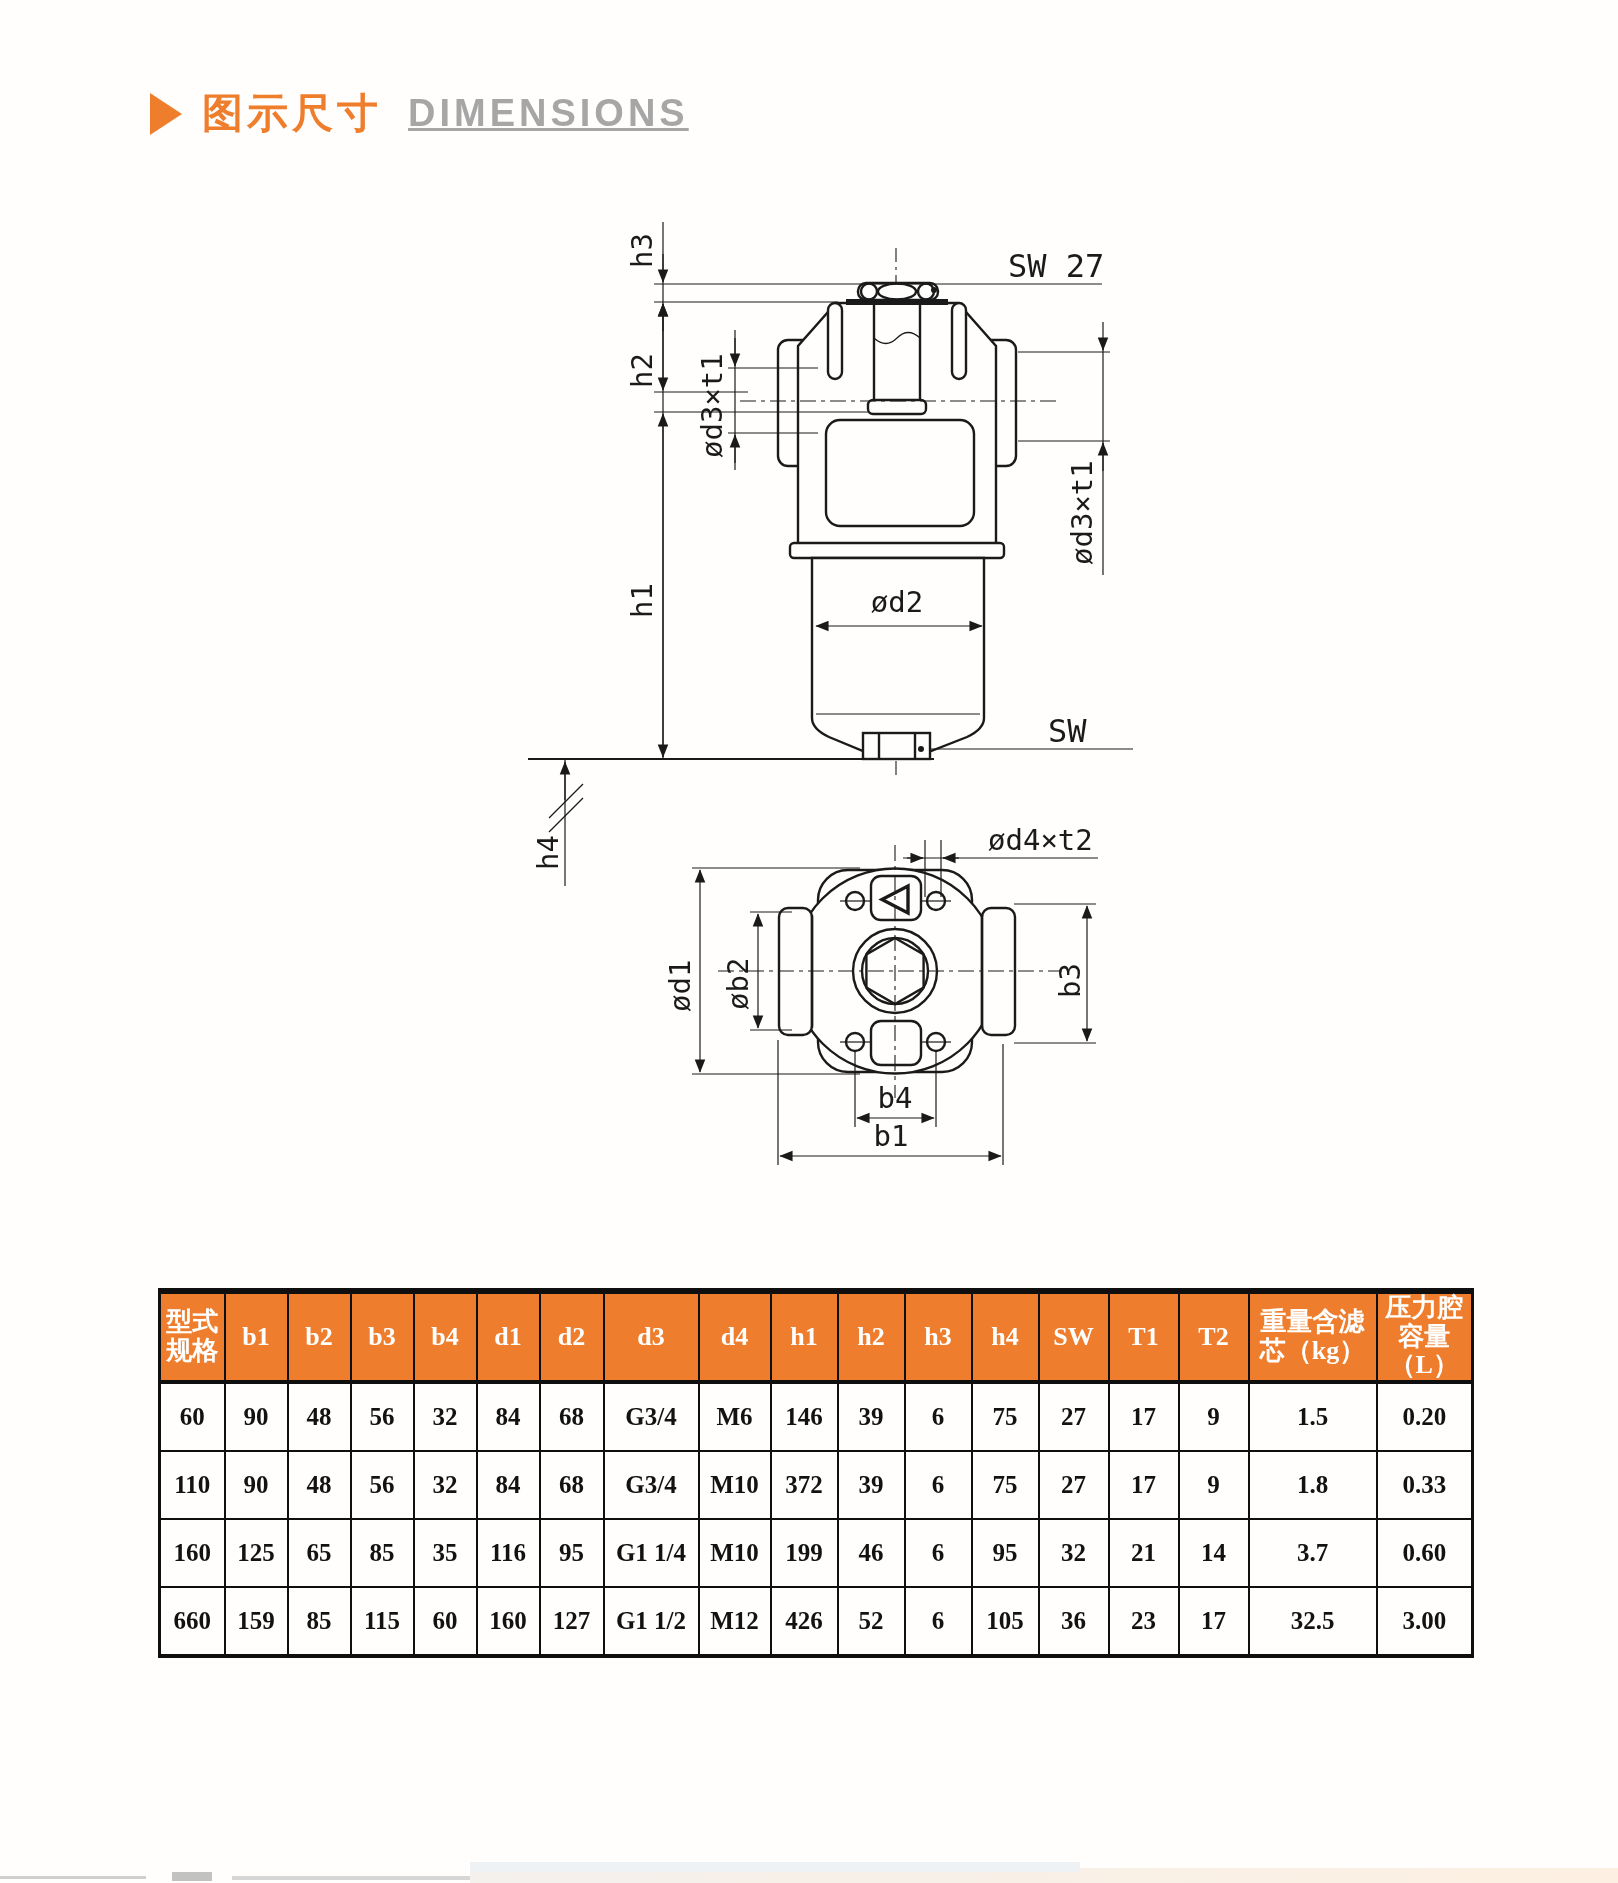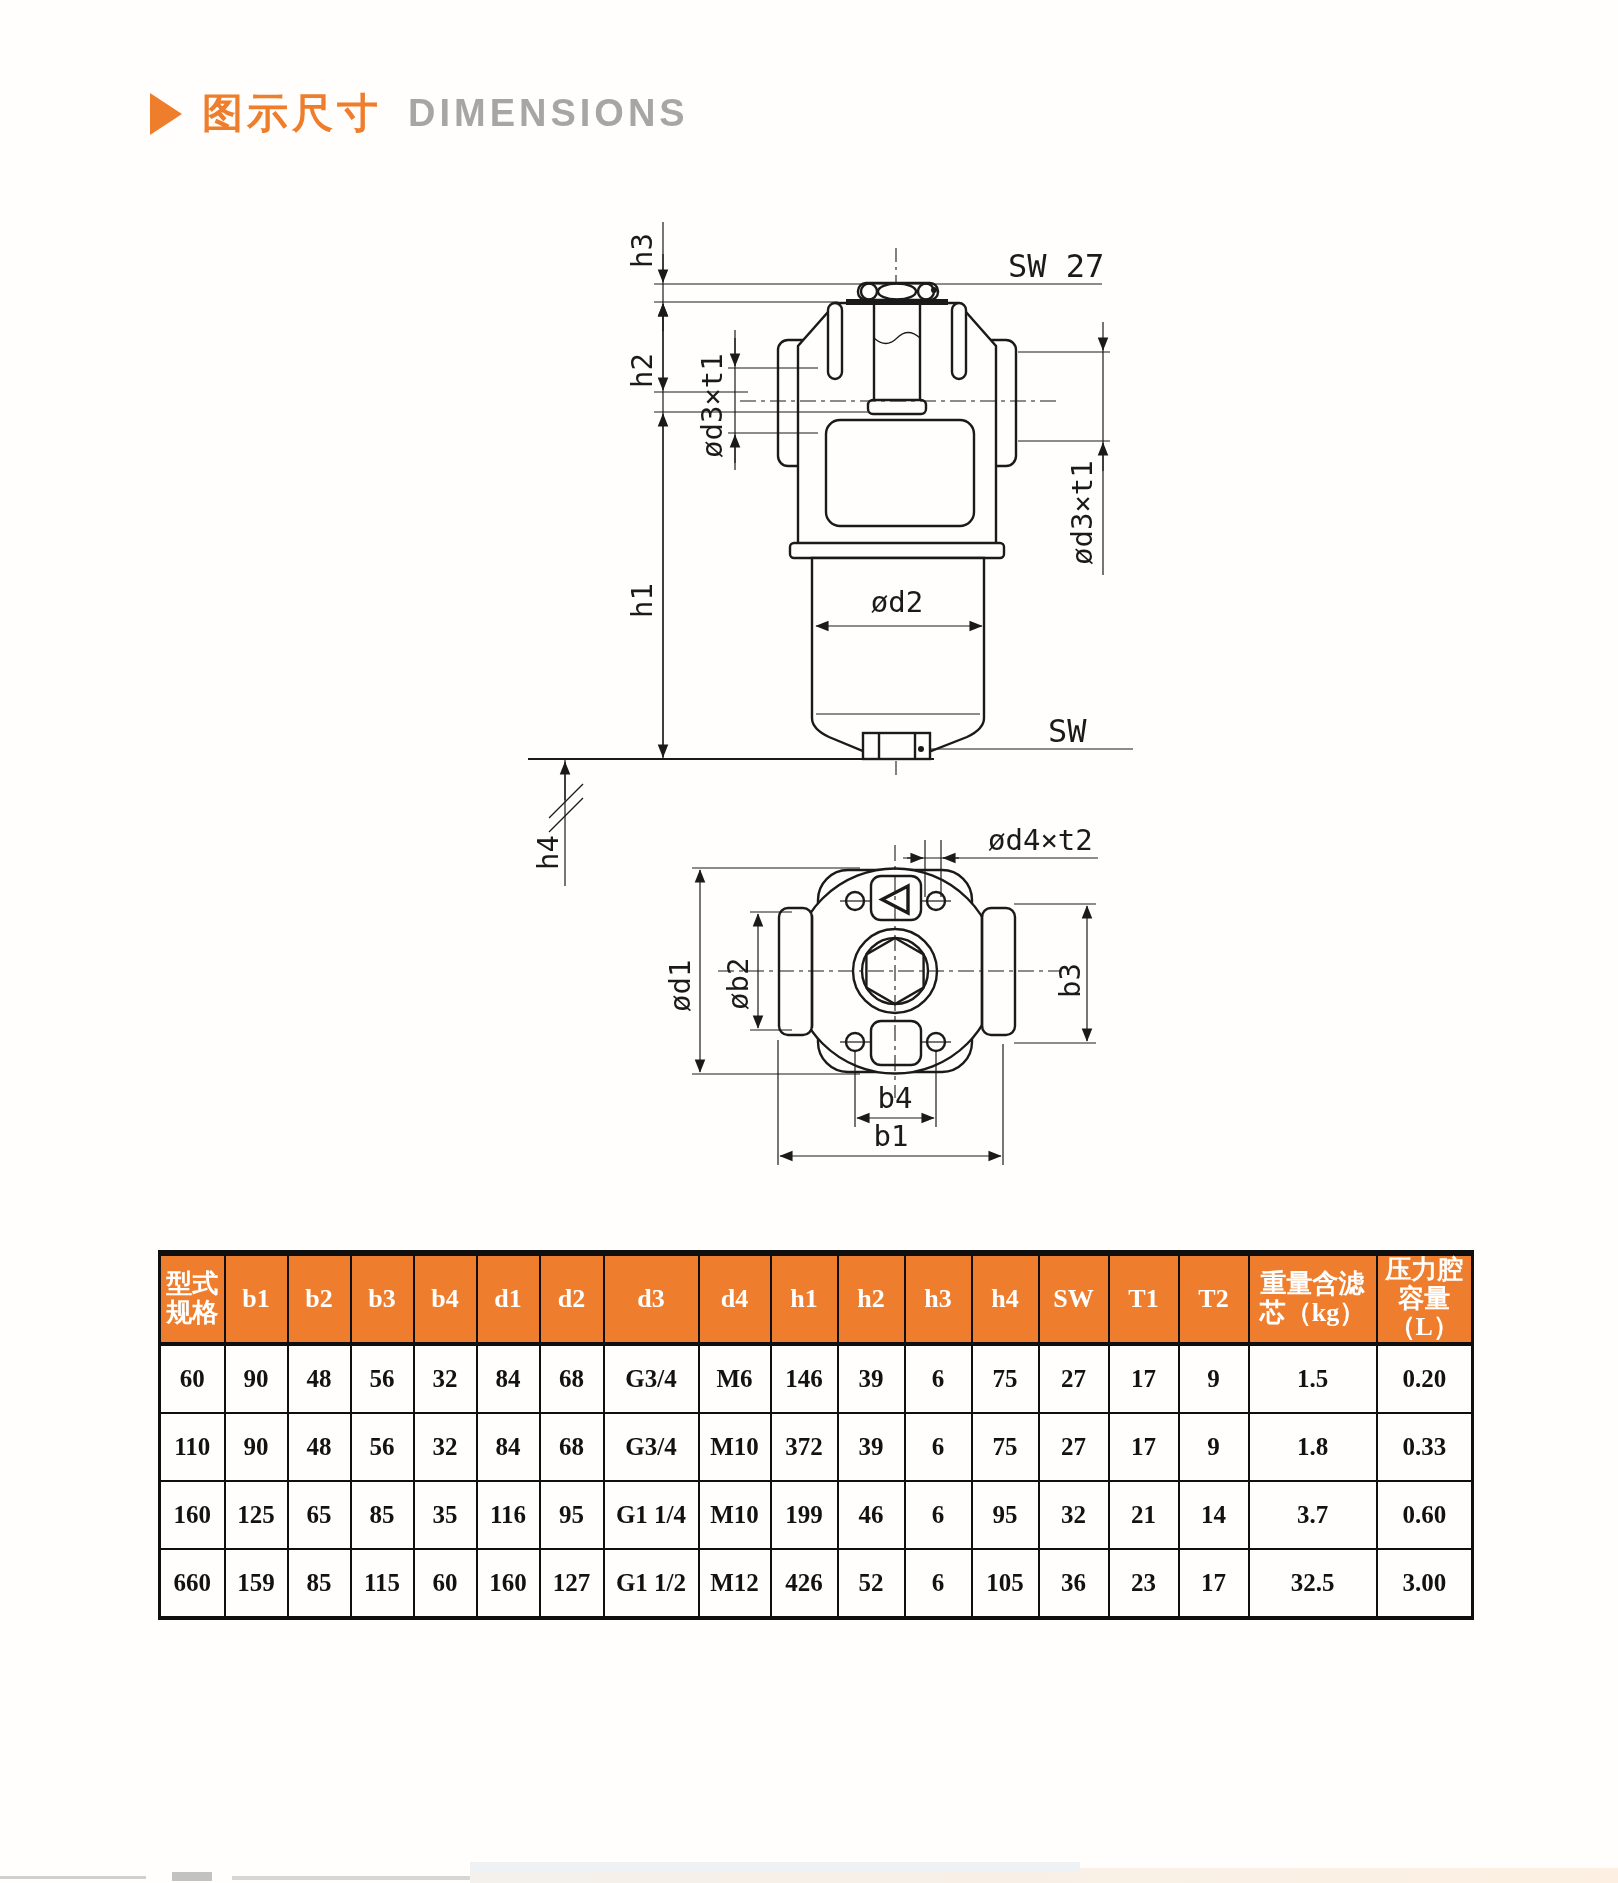--- a/index.html
+++ b/index.html
@@ -5,32 +5,32 @@
   html,body{margin:0;padding:0;background:#e8e8e8;}
   #page{position:relative;width:1618px;height:1883px;background:#fffefc;overflow:hidden;
         font-family:"Liberation Sans",sans-serif;}
   
   #hdr{position:absolute;left:150px;top:86px;display:flex;align-items:center;}
   #hdr .tri{width:0;height:0;border-left:32px solid #ef7e2c;border-top:21px solid transparent;
             border-bottom:21px solid transparent;margin-right:20px;}
   #hdr .zh{font-size:41px;font-weight:900;color:#ef7e2c;letter-spacing:4px;
            font-family:"Liberation Sans",sans-serif;}
   #hdr .en{font-size:38px;font-weight:700;color:#a6a6a6;letter-spacing:4px;margin-left:26px;
-           font-family:"Liberation Sans",sans-serif;}
+           font-family:"Liberation Sans",sans-serif;text-decoration:underline;}
   
   #draw{position:absolute;left:440px;top:180px;width:760px;height:1030px;}
   #draw .obj{fill:#fffefc;stroke:#1a1a1a;stroke-width:2.4;}
   #draw .objn{fill:none;stroke:#1a1a1a;stroke-width:2.4;}
   #draw .thin{fill:none;stroke:#1a1a1a;stroke-width:1.2;}
   #draw .dim{fill:none;stroke:#1a1a1a;stroke-width:1.2;}
   #draw .cl{fill:none;stroke:#1a1a1a;stroke-width:1.1;stroke-dasharray:16 5 4 5;}
   #draw .dash{fill:none;stroke:#1a1a1a;stroke-width:1.1;stroke-dasharray:14 5 3 5;}
   #draw text{fill:#1a1a1a;font-family:"DejaVu Sans Mono",monospace;font-size:29px;}
   
-  #tblwrap{position:absolute;left:158px;top:1250px;}
+  #tblwrap{position:absolute;left:158px;top:1288px;}
   table{border-collapse:collapse;table-layout:fixed;width:1316px;
         font-family:"Liberation Serif",serif;}
   th,td{border:2px solid #0f0f0f;text-align:center;vertical-align:middle;padding:0;}
   thead th{background:#ee7e2d;color:#ffffff;font-size:26px;font-weight:700;height:66px;line-height:1.1;}
   tbody td{background:#fffefc;color:#121212;font-size:25px;font-weight:700;height:66px;}
   table{border-top:6px solid #0f0f0f;border-bottom:4px solid #0f0f0f;
         border-left:3px solid #0f0f0f;border-right:3px solid #0f0f0f;}
   thead tr{border-bottom:4px solid #0f0f0f;}
   
   .strip-warm{position:absolute;left:470px;top:1868px;width:1148px;height:15px;

